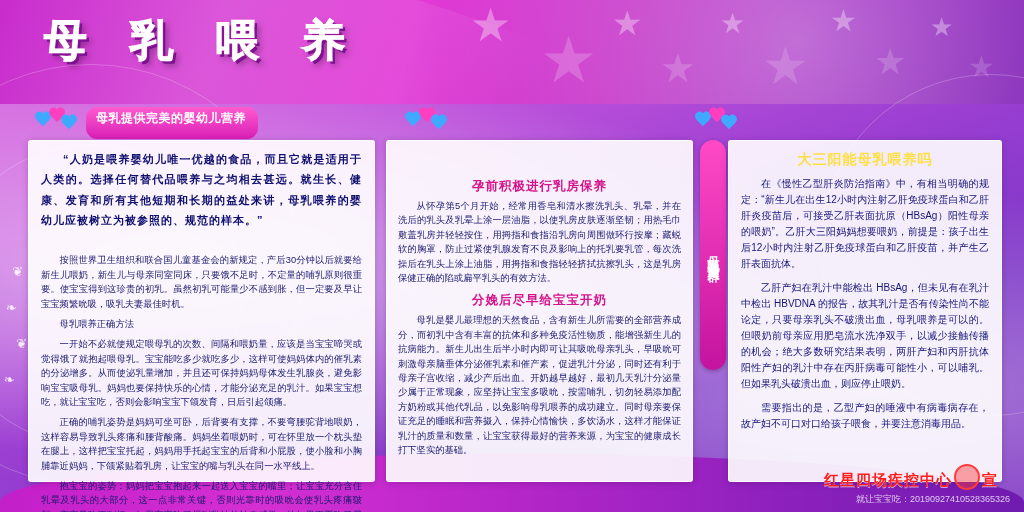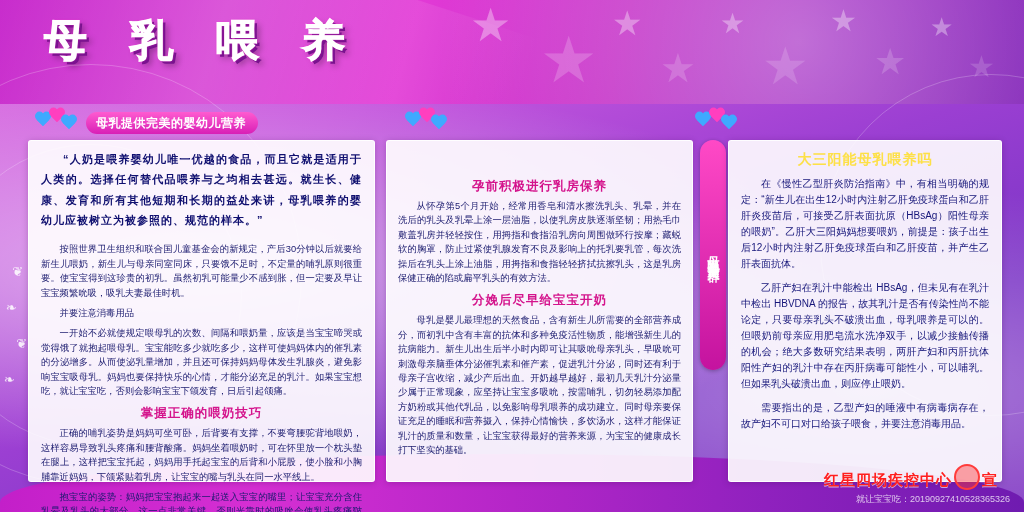--- a/index.html
+++ b/index.html
@@ -83,21 +83,21 @@
     content:"";position:absolute;top:0;width:9px;height:14px;border-radius:9px 9px 0 0;
   }
   .heart:before{left:9px;transform:rotate(-45deg);transform-origin:0 100%;}
   .heart:after{left:0;transform:rotate(45deg);transform-origin:100% 100%;}
   .heart.pink:before,.heart.pink:after{background:#ff3fbf;}
   .heart.blue:before,.heart.blue:after{background:#3fa9ff;}
   .heart.h1{left:0;top:4px;}
   .heart.h2{left:14px;top:0;}
   .heart.h3{left:26px;top:7px;width:13px;}
   .ribbon .cap{
-    height:22px;line-height:22px;padding:0 12px 0 10px;
+    height:32px;line-height:22px;padding:0 12px 0 10px;
     background:linear-gradient(180deg,#ff5bd0,#d81fb6);
     color:#fff;font-size:12px;font-weight:bold;border-radius:11px;
     white-space:nowrap;letter-spacing:.5px;
   }
   #ribbon-left{left:34px;top:108px;}
   #ribbon-mid{left:404px;top:108px;}
 
   
   #vert-tab{
     position:absolute;left:700px;top:140px;width:26px;height:230px;
@@ -116,21 +116,21 @@
     text-align:center;font-size:12.5px;font-weight:bold;color:#d4148c;
     margin:7px 0 4px;letter-spacing:1px;
   }
   p.body{
     margin:0 0 6px;font-size:9.3px;line-height:1.55;color:#1a1a6e;
     text-align:justify;text-justify:inter-ideograph;
   }
   p.body.indent{text-indent:2em;}
   p.quote{
     font-size:11px;line-height:1.85;color:#101070;font-weight:bold;
-    text-align:justify;letter-spacing:1px;margin:0 0 12px;text-indent:2em;
+    text-align:justify;letter-spacing:1px;margin:0 0 23px;text-indent:2em;
   }
   .pad{padding:8px 12px 6px;}
   .pad-mid{padding:6px 11px;margin-top:24px;}
   .pad-right{padding:8px 12px;}
 
   
   .right-title{
     text-align:center;color:#fde047;font-weight:bold;font-size:14px;
     letter-spacing:1px;margin:2px 0 7px;
   }
@@ -213,23 +213,22 @@
     <i class="heart blue h1"></i>
       <i class="heart pink h2"></i>
       <i class="heart blue h3"></i>
   </div>
   <div id="vert-tab">母乳喂养适用人群</div>
 
   <div class="panel" id="panel-left">
     <div class="pad">
       <p class="quote">“人奶是喂养婴幼儿唯一优越的食品，而且它就是适用于人类的。选择任何替代品喂养与之均相去甚远。就生长、健康、发育和所有其他短期和长期的益处来讲，母乳喂养的婴幼儿应被树立为被参照的、规范的样本。”</p>
       <p class="body indent">按照世界卫生组织和联合国儿童基金会的新规定，产后30分钟以后就要给新生儿喂奶，新生儿与母亲同室同床，只要饿不足时，不定量的哺乳原则很重要。使宝宝得到这珍贵的初乳。虽然初乳可能量少不感到胀，但一定要及早让宝宝频繁吮吸，吸乳夫妻最佳时机。</p>
-      <p class="body indent">并要注意消毒用品</p>
+      <p class="body indent">母乳喂养正确方法</p>
       <p class="body indent">一开始不必就使规定喂母乳的次数、间隔和喂奶量，应该是当宝宝啼哭或觉得饿了就抱起喂母乳。宝宝能吃多少就吃多少，这样可使妈妈体内的催乳素的分泌增多。从而使泌乳量增加，并且还可保持妈妈母体发生乳腺炎，避免影响宝宝吸母乳。妈妈也要保持快乐的心情，才能分泌充足的乳汁。如果宝宝想吃，就让宝宝吃，否则会影响宝宝下颌发育，日后引起颌痛。</p>
-      <div class="sec-title">掌握正确的喂奶技巧</div>
       <p class="body indent">正确的哺乳姿势是妈妈可坐可卧，后背要有支撑，不要弯腰驼背地喂奶，这样容易导致乳头疼痛和腰背酸痛。妈妈坐着喂奶时，可在怀里放一个枕头垫在腿上，这样把宝宝托起，妈妈用手托起宝宝的后背和小屁股，使小脸和小胸脯靠近妈妈，下颌紧贴着乳房，让宝宝的嘴与乳头在同一水平线上。</p>
       <p class="body indent">抱宝宝的姿势：妈妈把宝宝抱起来一起送入宝宝的嘴里；让宝宝充分含住乳晕及乳头的大部分，这一点非常关键，否则光靠时的吸吮会使乳头疼痛皲裂，宝宝又吃不到奶，如果宝宝吃了得到乳汁的神奇感觉，他如果不再吃了另一边乳头，一边用手指挤压乳房，让宝宝吸，可不必使他的小鼻子被堵住。</p>
     </div>
   </div>
 
   <div class="panel" id="panel-mid">
     <div class="pad-mid">
       <div class="sec-title">孕前积极进行乳房保养</div>
       <p class="body indent">从怀孕第5个月开始，经常用香皂和清水擦洗乳头、乳晕，并在洗后的乳头及乳晕上涂一层油脂，以使乳房皮肤逐渐坚韧；用热毛巾敷盖乳房并轻轻按住，用拇指和食指沿乳房向周围做环行按摩；藏蜕软的胸罩，防止过紧使乳腺发育不良及影响上的托乳要乳管，每次洗操后在乳头上涂上油脂，用拇指和食指轻轻挤拭抗擦乳头，这是乳房保健正确的陷或扁平乳头的有效方法。</p>
       <div class="sec-title">分娩后尽早给宝宝开奶</div>

